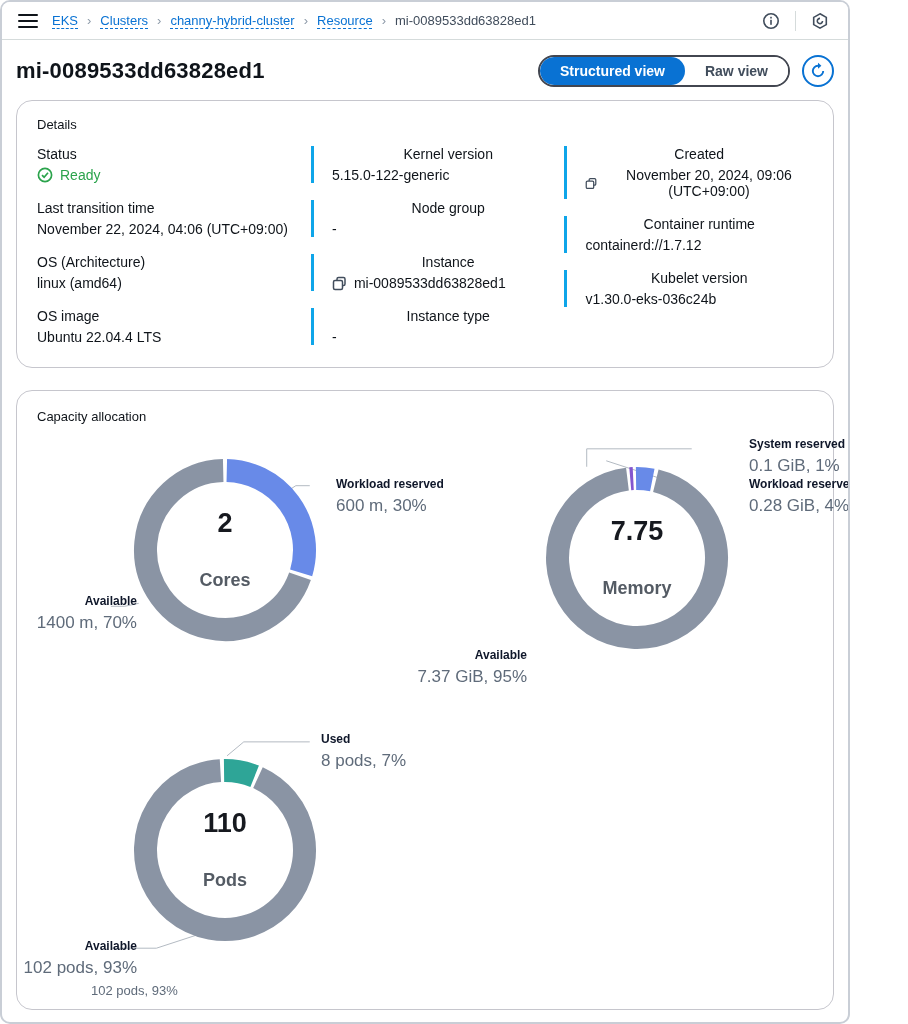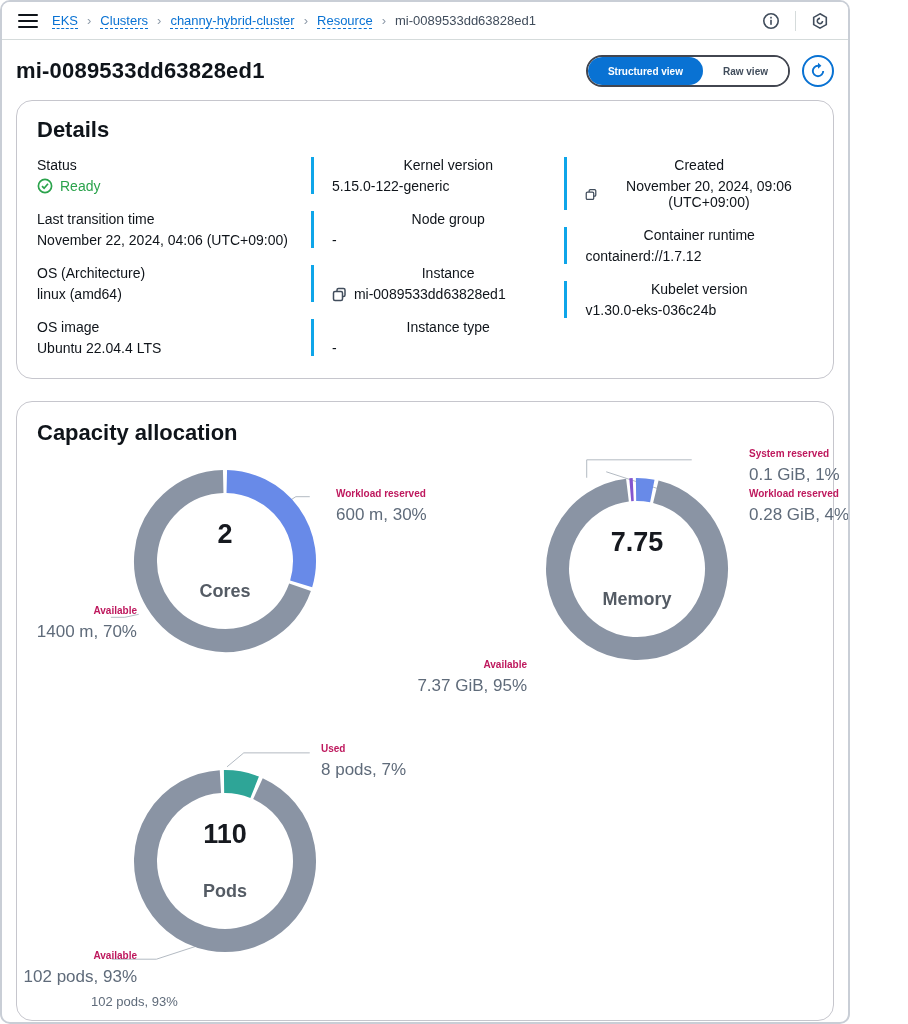--- a/index.html
+++ b/index.html
@@ -16,45 +16,45 @@
   .crumb-current { color:#414d5c; }
   .topbar-icons { display:flex; align-items:center; gap:12px; }
   .vsep { width:1px; height:20px; background:#d5dbdb; }
   .icon-btn { width:24px; height:24px; display:flex; align-items:center; justify-content:center; cursor:pointer; }
 
   
   .page-header { display:flex; align-items:center; justify-content:space-between; padding:15px 14px 13px; flex:0 0 auto; }
   .page-title { font-size:22px; font-weight:700; letter-spacing:.2px; }
   .header-right { display:flex; align-items:center; gap:12px; }
   .seg { display:flex; border:2px solid #424650; border-radius:18px; overflow:hidden; height:32px; }
-  .seg-btn { display:flex; align-items:center; justify-content:center; padding:0 20px; font-size:10px; font-weight:700; cursor:pointer; background:#fff; color:#414d5c; }
+  .seg-btn { display:flex; align-items:center; justify-content:center; padding:0 20px; font-size:14px; font-weight:700; cursor:pointer; background:#fff; color:#414d5c; }
   .seg-btn.selected { background:#0972d3; color:#fff; border-radius:16px; }
   .refresh-btn { width:32px; height:32px; border-radius:50%; border:2px solid #0972d3; display:flex; align-items:center; justify-content:center; cursor:pointer; background:#fff; }
 
   
   .card { border:1px solid #c6c6cd; border-radius:16px; background:#fff; margin:0 14px; }
-  .card-title { font-size:22px; font-weight:700; }
+  .card-title { font-size:13px; font-weight:400; }
 
   .details-card { padding:16px 20px 22px; }
   .details-grid { display:grid; grid-template-columns:1.08fr 1fr 0.98fr; margin-top:14px; }
   .dcol { display:flex; flex-direction:column; gap:17px; min-width:0; }
   .dcol.bordered .kv { border-left:3px solid #0ea5e9; padding-left:18px;text-align:center; }
   .kv .k { font-weight:400; font-size:14px; margin-bottom:5px; }
   .kv .val { font-size:14px; color:#0f141a; display:flex; align-items:center; gap:7px; }
   .val.success { color:#2ba34c; font-weight:400;text-align:right; }
 
   .capacity-card { margin-top:22px; height:620px; position:relative; }
   .capacity-title { padding:18px 20px 0; }
   .charts { position:absolute; inset:0; }
   .donut-wrap { position:absolute; width:200px; height:200px; }
   .donut-center { position:absolute; inset:0; display:flex; flex-direction:column; align-items:center; justify-content:center; pointer-events:none; }
   .donut-center .big { font-size:27px; font-weight:700; color:#16191f; line-height:1.1; }
   .donut-center .sub { font-size:18px; font-weight:700; color:#545b64;margin-top:32px; }
   .callout { position:absolute; line-height:1.25; }
-  .callout .t { font-weight:700; font-size:10px; color:#be185d; white-space:nowrap; display:block; }
+  .callout .t { font-weight:700; font-size:12px; color:#0f172a; white-space:nowrap; display:block; }
   .callout .v { font-size:17px; color:#5f6b7a; white-space:nowrap; display:block; margin-top:3px; }
   .callout.clip { width:124px; overflow:hidden; }
   .callout.right { text-align:right; }
   .leads { position:absolute; inset:0; width:100%; height:100%; pointer-events:none; }
   .extra-note { position:absolute; font-size:13px; color:#5f6b7a; }
 </style>
 </head>
 <body>
 
 <div class="frame">

